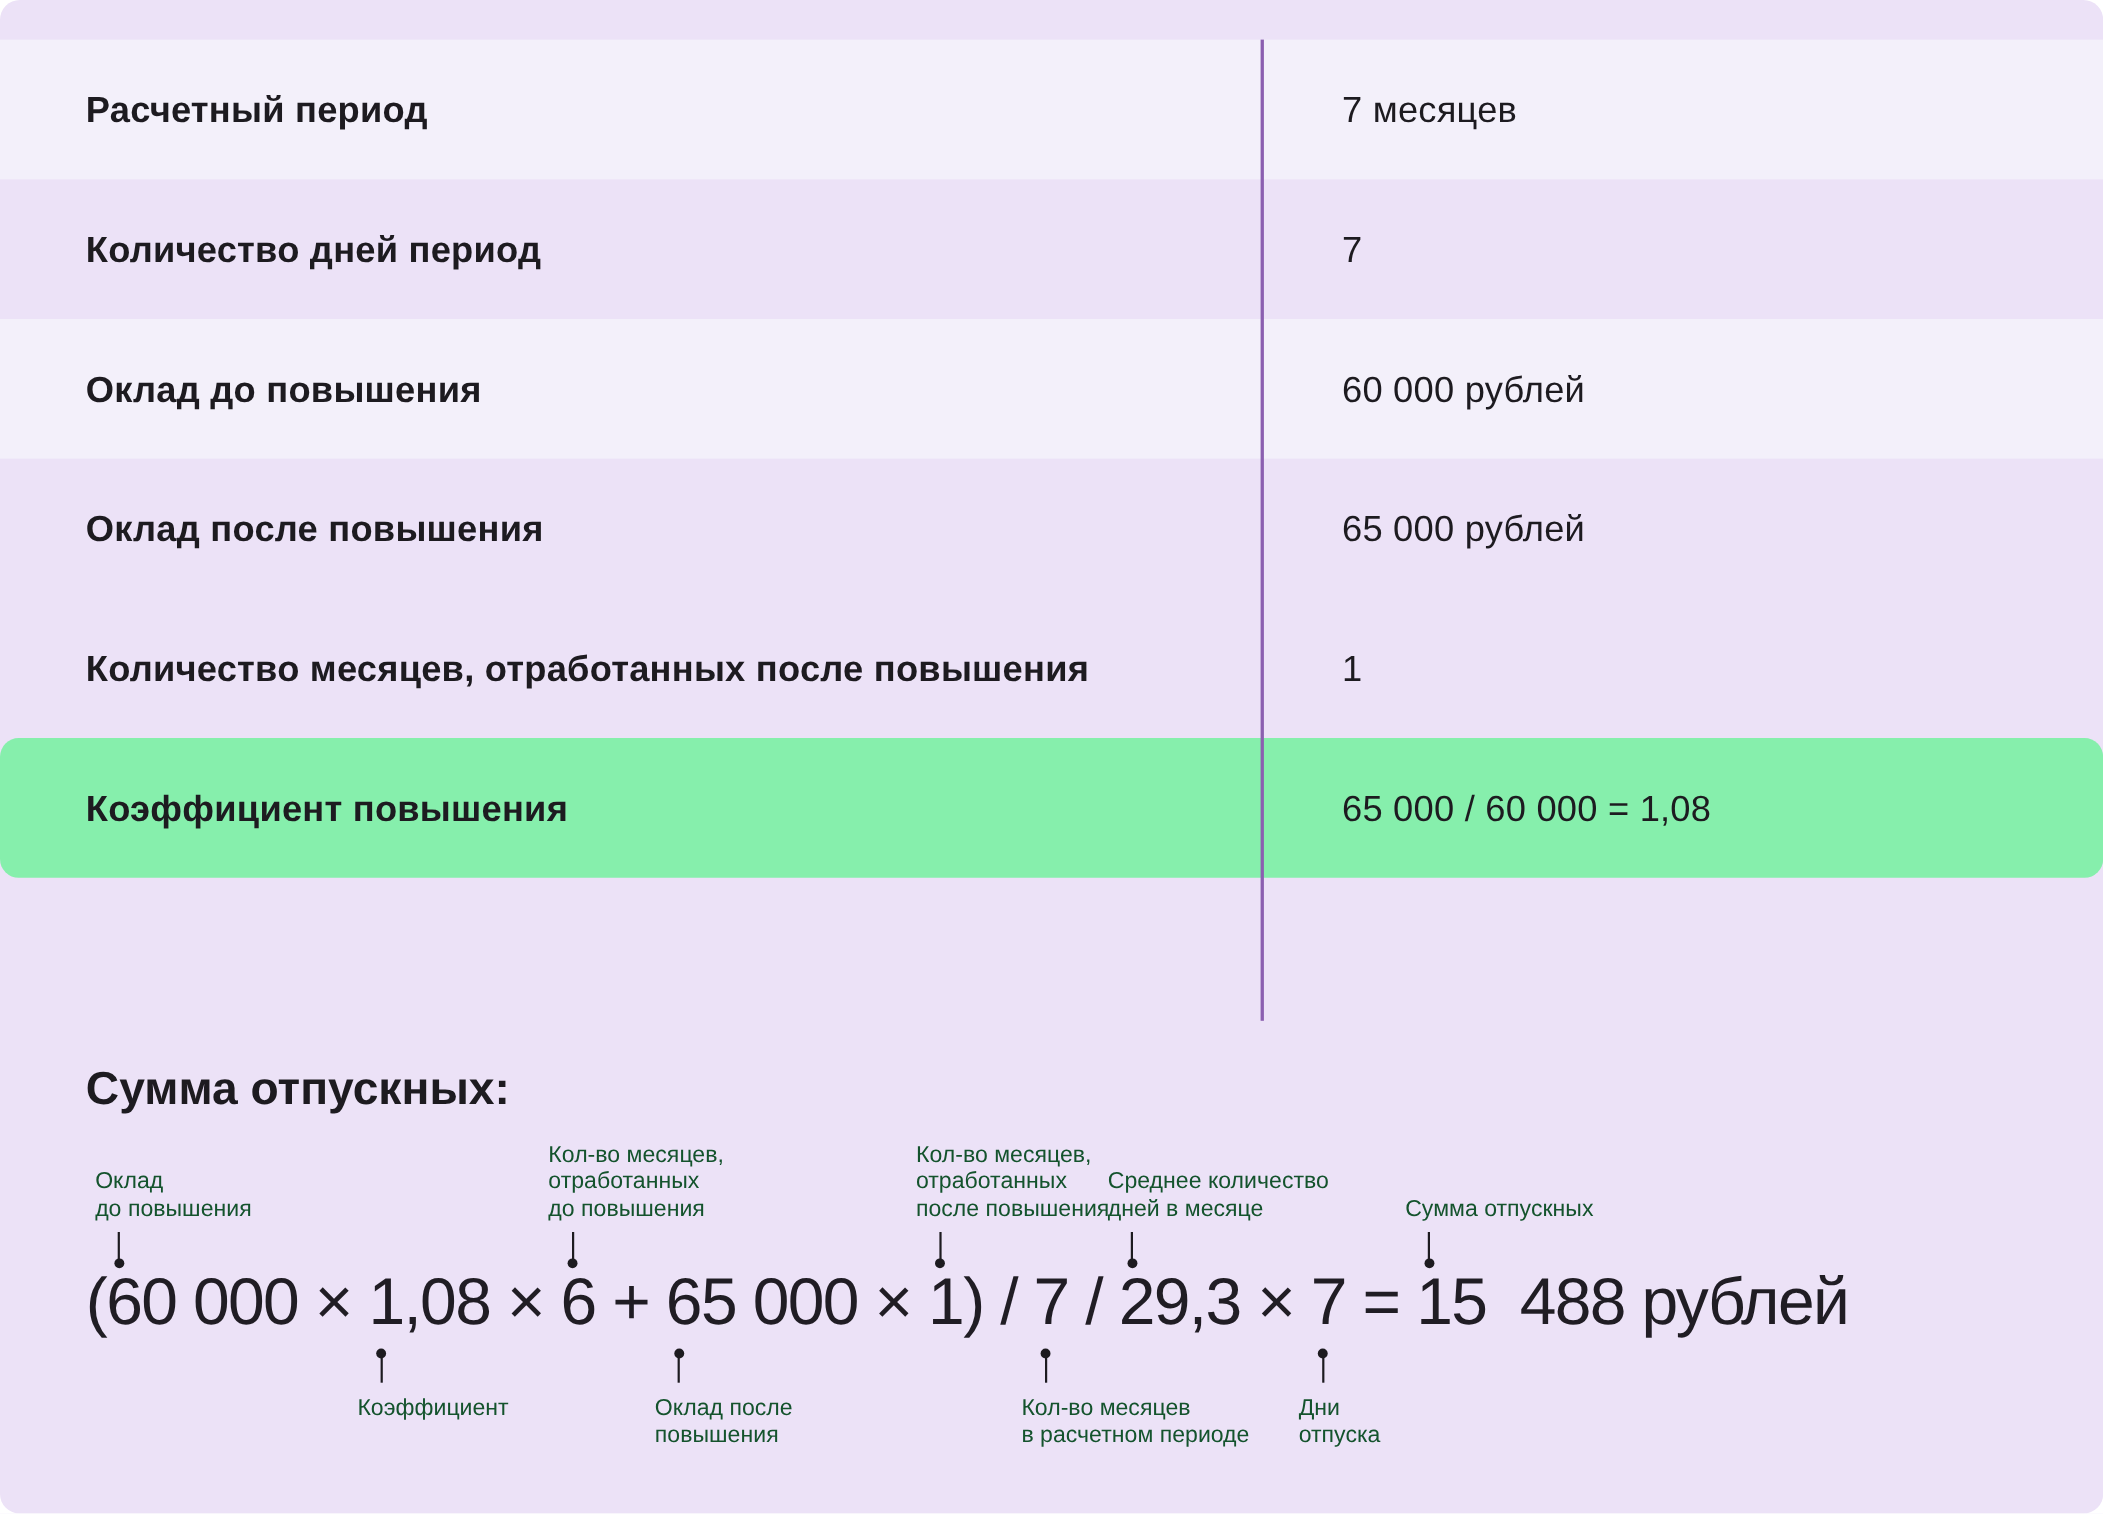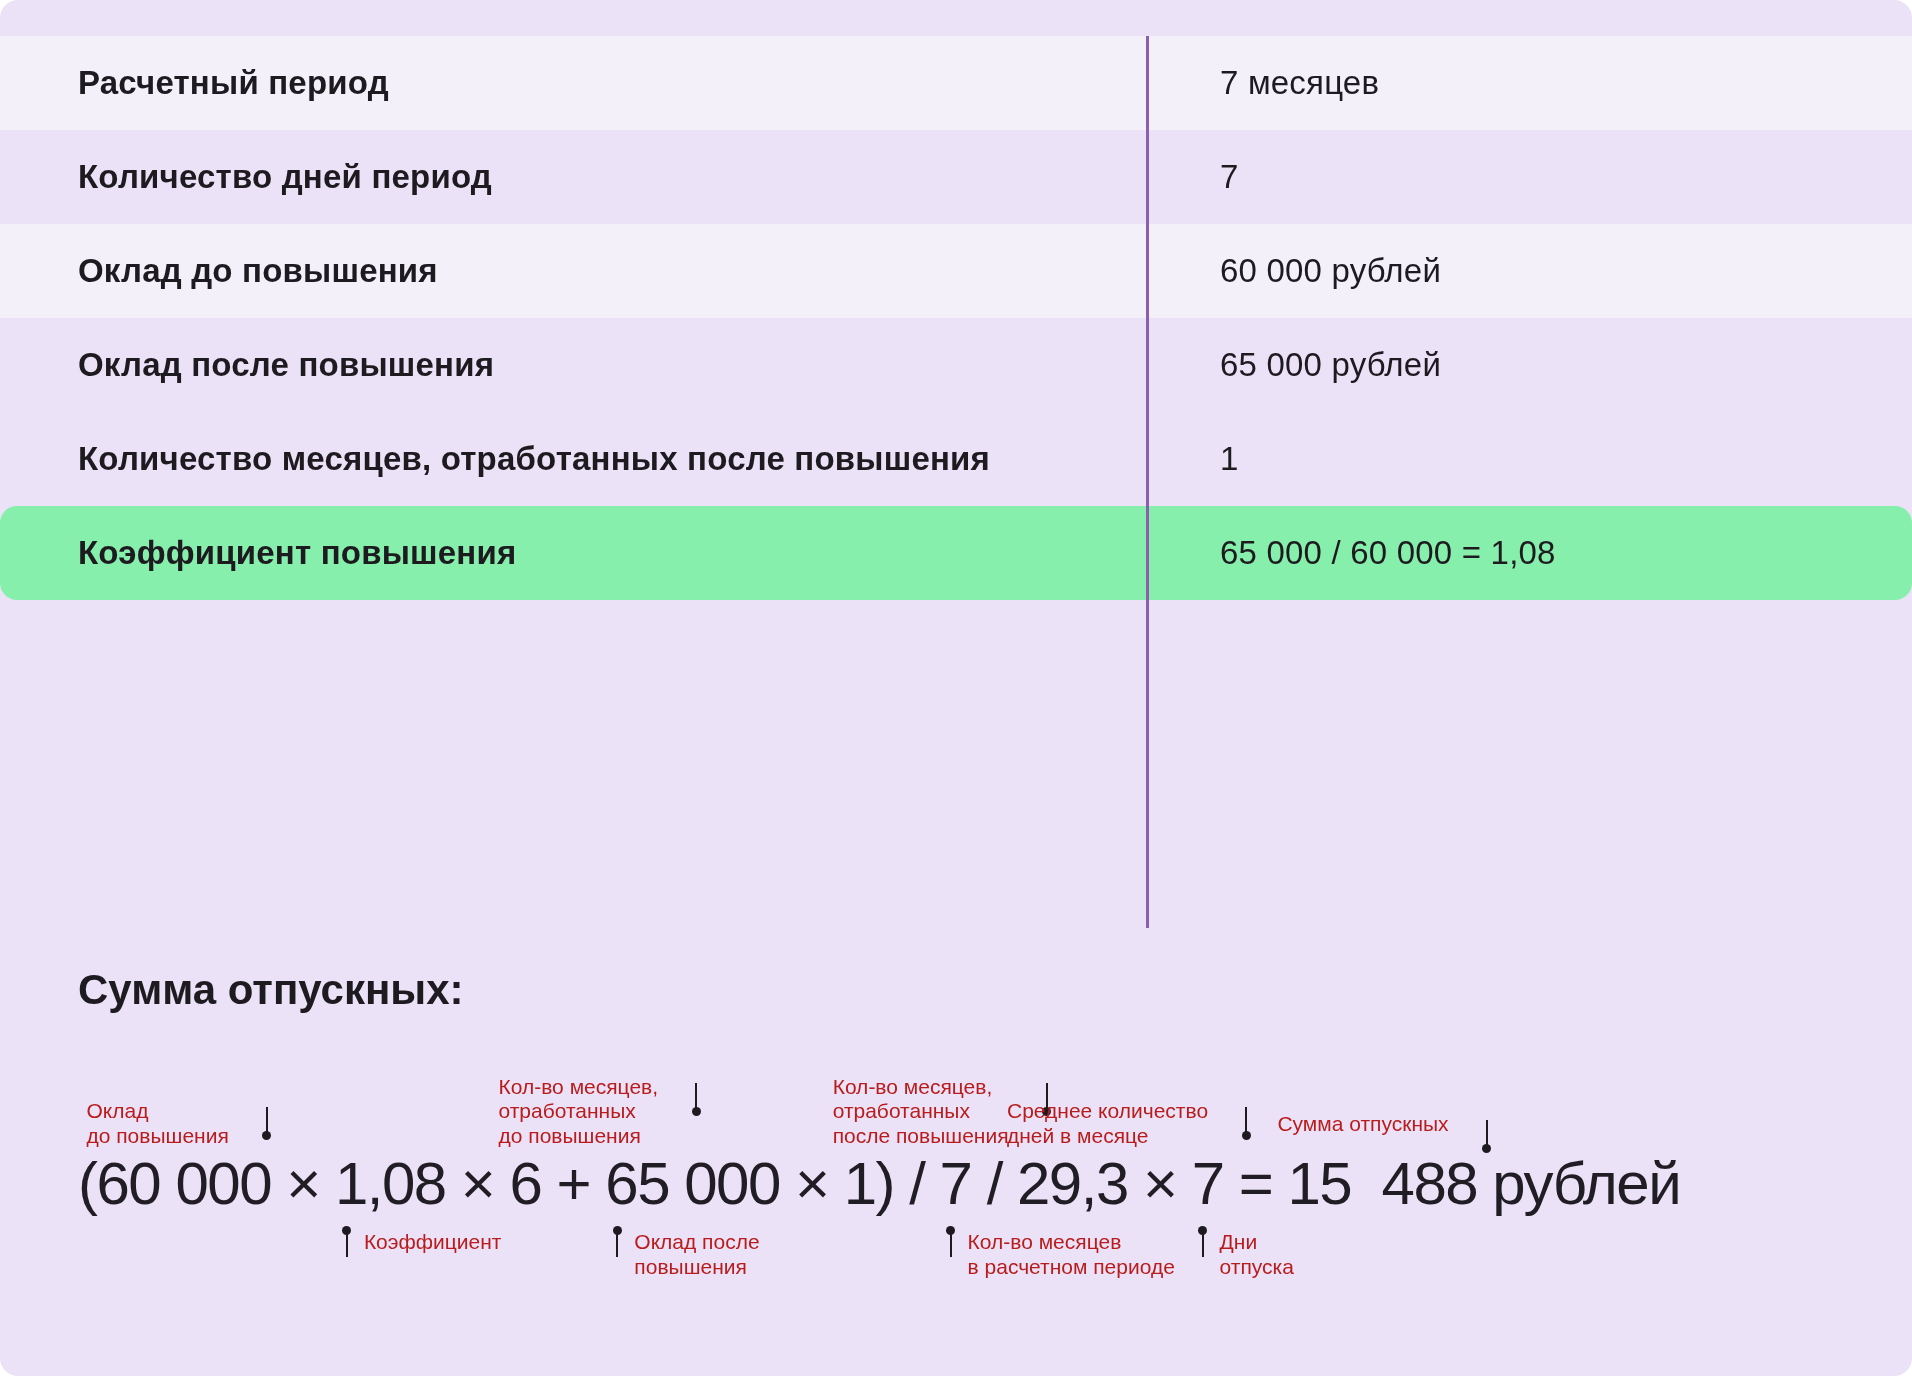--- a/index.html
+++ b/index.html
@@ -7,40 +7,40 @@
     position:relative;
     width:1912px;height:1376px;
     background:#ece2f7;
     border-radius:18px;
     overflow:hidden;
     font-family:"Liberation Sans", sans-serif;
     color:#1d1b20;
   }
   
   .table{position:absolute;left:0;top:36px;width:1912px;}
-  .row{height:94px;display:flex;align-items:center;}
+  .row{height:127px;display:flex;align-items:center;}
   .row.light{background:#f3f0fa;}
   .cell{font-size:33px;letter-spacing:.2px;}
   .cell.label{width:1146px;box-sizing:border-box;padding-left:78px;font-weight:700;}
   .cell.value{box-sizing:border-box;padding-left:74px;font-weight:400;}
   .divider{position:absolute;left:1146px;top:36px;width:3px;height:892px;background:#8b5fb0;}
   
   .summary{position:absolute;left:0;top:928px;width:1680px;height:448px;}
   .summary-heading{position:absolute;left:78px;top:38px;font-size:42px;font-weight:700;}
   .formula{
     position:absolute;left:78px;top:226px;
     font-size:60px;line-height:60px;font-weight:400;
     letter-spacing:-1.5px;white-space:pre;color:#201d24;
   }
   .tok{display:inline-block;position:relative;white-space:pre;}
   
   .ann{
-    position:absolute;display:flex;flex-direction:row;align-items:flex-start;
+    position:absolute;display:flex;flex-direction:column;align-items:flex-start;
     font-size:21px;line-height:1.18;letter-spacing:0;font-weight:400;
-    color:#b91c1c;width:max-content;white-space:pre-line;gap:16px;
+    color:#14532d;width:max-content;white-space:pre-line;
   }
   .ann-top{bottom:calc(100% + 5px);left:-10px;}
   .ann-bottom{top:calc(100% + 16px);left:-10px;}
   .ann.ctr{left:50%;margin-left:-27px;}
   .conn{display:block;width:2px;background:#1d1b20;position:relative;margin-left:21px;}
   .ann-top .conn{height:29px;margin-top:8px;}
   .ann-top .conn::after{
     content:"";position:absolute;left:-3.5px;bottom:-4px;
     width:9px;height:9px;border-radius:50%;background:#1d1b20;}
   .ann-bottom .conn{height:27px;margin-bottom:11px;}

